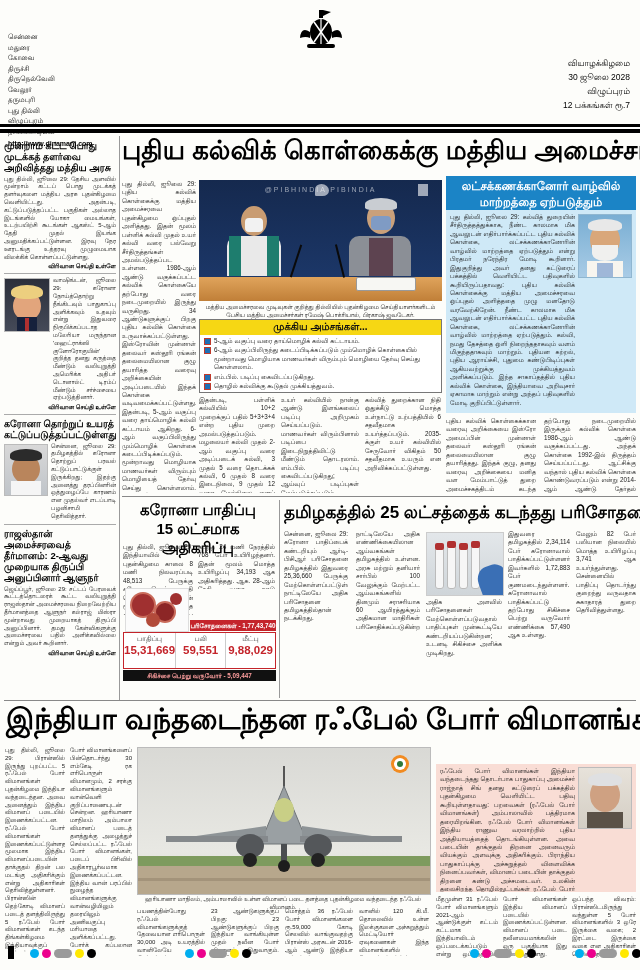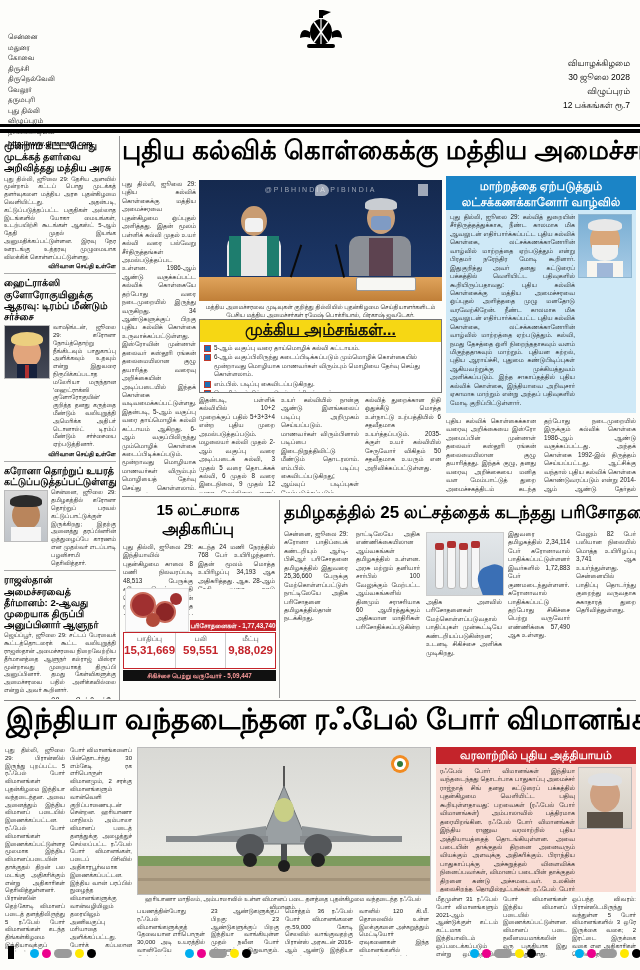--- a/index.html
+++ b/index.html
@@ -70,21 +70,20 @@
   <div class="abs" style="left:4px;top:137px;width:112px;height:562px;overflow:hidden;">
 
     <div>
       <div class="sbhead">மூன்றாம் கட்ட பொது முடக்கத் தளர்வை அறிவித்தது மத்திய அரசு</div>
       <div class="body6s">புது தில்லி, ஜூலை 29: தேசிய அளவில் மூன்றாம் கட்டப் பொது முடக்கத் தளர்வுகளை மத்திய அரசு புதன்கிழமை வெளியிட்டது. அதன்படி, கட்டுப்படுத்தப்பட்ட பகுதிகள் அல்லாத இடங்களில் யோகா மையங்கள், உடற்பயிற்சி கூடங்கள் ஆகஸ்ட் 5-ஆம் தேதி முதல் இயங்க அனுமதிக்கப்பட்டுள்ளன. இரவு நேர ஊரடங்கு உத்தரவு முழுமையாக விலக்கிக் கொள்ளப்பட்டுள்ளது.</div>
       <div class="sbtag">விரிவான செய்தி உள்ளே</div>
     </div>
     <div class="sbdiv"></div>
 
     <div>
-      <div class="sbhead">ஹைட்ராக்ஸி குளோரோகுயினுக்கு ஆதரவு: டிரம்ப் மீண்டும் சர்ச்சை</div>
       <div class="facephoto" style="float:left;width:44px;height:52px;margin:1px 3px 1px 0;background:linear-gradient(#2b2f3a,#454a58);">
         <div class="head-circle" style="left:8px;top:12px;width:28px;height:30px;background:#e2a57c;"></div>
         <div class="head-circle" style="left:6px;top:6px;width:32px;height:14px;background:#eccf7f;border-radius:50% 50% 40% 40%;"></div>
         <div style="position:absolute;left:12px;top:38px;width:20px;height:14px;background:#16213c;"></div>
         <div style="position:absolute;left:20px;top:39px;width:4px;height:13px;background:#b03030;"></div>
       </div>
       <div class="body6s">வாஷிங்டன், ஜூலை 29: கரோனா நோய்த்தொற்று நீங்கிடவும் பாதுகாப்பு அளிக்கவும் உதவும் என்று இதுவரை நிரூபிக்கப்படாத மலேரியா மருந்தான 'ஹைட்ராக்ஸி குளோரோகுயின்' குறித்த தனது கருத்தை மீண்டும் வலியுறுத்தி அமெரிக்க அதிபர் டொனால்ட் டிரம்ப் மீண்டும் சர்ச்சையை ஏற்படுத்தினார்.</div>
       <div style="clear:both;"></div>
       <div class="sbtag">விரிவான செய்தி உள்ளே</div>
     </div>
@@ -131,21 +130,21 @@
     <div style="position:absolute;left:170px;top:58px;width:24px;height:38px;background:#5d4350;"></div>
 
     <div style="position:absolute;left:0;bottom:0;width:100%;height:24px;background:linear-gradient(#e0a45c,#c07f38);"></div>
     <div style="position:absolute;left:96px;top:64px;width:2px;height:34px;background:#0a0a0a;transform:rotate(18deg);"></div>
     <div style="position:absolute;left:140px;top:64px;width:2px;height:34px;background:#0a0a0a;transform:rotate(-14deg);"></div>
     <div style="position:absolute;right:26px;bottom:10px;width:58px;height:12px;background:#f7f7f3;border-radius:2px;border:1px solid #999;"></div>
   </div>
   <div class="abs caption" style="left:199px;top:304px;width:243px;">மத்திய அமைச்சரவை முடிவுகள் குறித்து தில்லியில் புதன்கிழமை செய்தியாளர்களிடம் பேசிய மத்திய அமைச்சர்கள் ரமேஷ் பொக்ரியால், பிரகாஷ் ஜவடேகர்.</div>
 
   <div class="abs" style="left:199px;top:319px;width:241px;height:72px;border:1px solid #777;background:#fff;overflow:hidden;">
-    <div style="background:#f6d714;text-align:center;font-size:16px;font-weight:bold;padding:1px 0;color:#111;text-decoration:underline;">முக்கிய அம்சங்கள்...</div>
+    <div style="background:#f6d714;text-align:center;font-size:10px;font-weight:bold;padding:1px 0;color:#111;">முக்கிய அம்சங்கள்...</div>
     <div style="padding:2px 4px;">
       <div style="display:flex;gap:3px;margin-bottom:1px;">
           <span style="flex:0 0 auto;width:5px;height:5px;margin-top:1px;background:#1f6fb5;border:1px solid #c0392b;"></span>
           <span class="body6" style="text-align:left;">5-ஆம் வகுப்பு வரை தாய்மொழிக் கல்வி கட்டாயம்.</span>
         </div>
       <div style="display:flex;gap:3px;margin-bottom:1px;">
           <span style="flex:0 0 auto;width:5px;height:5px;margin-top:1px;background:#1f6fb5;border:1px solid #c0392b;"></span>
           <span class="body6" style="text-align:left;">6-ஆம் வகுப்பிலிருந்து கடைப்பிடிக்கப்படும் மும்மொழிக் கொள்கையில் மூன்றாவது மொழியாக மாணவர்கள் விரும்பும் மொழியை தேர்வு செய்து கொள்ளலாம்.</span>
         </div>
       <div style="display:flex;gap:3px;margin-bottom:1px;">
@@ -157,39 +156,40 @@
           <span class="body6" style="text-align:left;">தொழில் கல்விக்கு கூடுதல் முக்கியத்துவம்.</span>
         </div>
     </div>
   </div>
 
   <div class="abs body6" style="left:199px;top:396px;width:76px;height:97px;">இதன்படி, பள்ளிக் கல்வியில் 10+2 முறைக்குப் பதில் 5+3+3+4 என்ற புதிய முறை அமல்படுத்தப்படும். மழலையர் கல்வி முதல் 2-ஆம் வகுப்பு வரை அடிப்படைக் கல்வி, 3 முதல் 5 வரை தொடக்கக் கல்வி, 6 முதல் 8 வரை இடைநிலை, 9 முதல் 12 வரை மேல்நிலை எனப் பிரிக்கப்படும்.</div>
   <div class="abs body6" style="left:281px;top:396px;width:78px;height:97px;">உயர் கல்வியில் நான்கு ஆண்டு இளங்கலைப் படிப்பு அறிமுகம் செய்யப்படும். மாணவர்கள் விரும்பினால் படிப்பை இடைநிறுத்திவிட்டு மீண்டும் தொடரலாம். எம்.பில். படிப்பு கைவிடப்படுகிறது; ஆய்வுப் படிப்புகள் மேம்படுத்தப்படும்.</div>
   <div class="abs body6" style="left:365px;top:396px;width:76px;height:97px;">கல்வித் துறைக்கான நிதி ஒதுக்கீடு மொத்த உள்நாட்டு உற்பத்தியில் 6 சதவீதமாக உயர்த்தப்படும். 2035-க்குள் உயர் கல்வியில் சேருவோர் விகிதம் 50 சதவீதமாக உயரும் என அறிவிக்கப்பட்டுள்ளது.</div>
 
   <div class="abs" style="left:446px;top:176px;width:190px;height:34px;background:#1b84c6;color:#fff;text-align:center;font-weight:bold;font-size:11.5px;line-height:1.35;padding-top:3px;box-sizing:border-box;">
+    <div>லட்சக்கணக்கானோர் வாழ்வில்</div>
     <div>மாற்றத்தை ஏற்படுத்தும்</div>
-    <div>லட்சக்கணக்கானோர் வாழ்வில்</div>
   </div>
   <div class="abs" style="left:446px;top:210px;width:190px;height:203px;background:#cfe9f7;padding:3px 4px;box-sizing:border-box;overflow:hidden;">
     <div class="facephoto" style="float:right;width:52px;height:62px;margin:1px 0 2px 3px;background:linear-gradient(#79aed3,#a9cce6);border:1px solid #8fb6d0;">
       <div class="head-circle" style="left:11px;top:8px;width:30px;height:34px;background:#d9a77a;"></div>
       <div class="head-circle" style="left:9px;top:4px;width:34px;height:12px;background:#e8e8e8;border-radius:50% 50% 30% 30%;"></div>
       <div style="position:absolute;left:13px;top:30px;width:26px;height:16px;background:#f0f0ee;border-radius:0 0 50% 50%;"></div>
       <div style="position:absolute;left:8px;top:46px;width:36px;height:16px;background:#f7f5ef;"></div>
       <div style="position:absolute;left:18px;top:48px;width:16px;height:14px;background:#9fb7d8;"></div>
     </div>
     <div class="body6">புது தில்லி, ஜூலை 29: கல்வித் துறையின் சீர்திருத்தத்துக்காக, நீண்ட காலமாக மிக ஆவலுடன் எதிர்பார்க்கப்பட்ட புதிய கல்விக் கொள்கை, லட்சக்கணக்கானோரின் வாழ்வில் மாற்றத்தை ஏற்படுத்தும் என்று பிரதமர் நரேந்திர மோடி கூறினார். இதுகுறித்து அவர் தனது கட்டுரைப் பக்கத்தில் வெளியிட்ட பதிவுகளில் கூறியிருப்பதாவது: புதிய கல்விக் கொள்கைக்கு மத்திய அமைச்சரவை ஒப்புதல் அளித்ததை முழு மனதோடு வரவேற்கிறேன். நீண்ட காலமாக மிக ஆவலுடன் எதிர்பார்க்கப்பட்ட புதிய கல்விக் கொள்கை, லட்சக்கணக்கானோரின் வாழ்வில் மாற்றத்தை ஏற்படுத்தும். கல்வி, நமது தேசத்தை ஒளி நிறைந்ததாகவும் வளம் மிகுந்ததாகவும் மாற்றும். புதியன கற்றல், புதிய ஆராய்ச்சி, புதுமை கண்டுபிடிப்புகள் ஆகியவற்றுக்கு முக்கியத்துவம் அளிக்கப்படும். இந்த சாகாப்தத்தில் புதிய கல்விக் கொள்கை, இந்தியாவை அறிவுசார் ஏகாமாக மாற்றும் என்று அந்தப் பதிவுகளில் மோடி குறிப்பிட்டுள்ளார்.</div>
   </div>
   <div class="abs body6" style="left:446px;top:417px;width:90px;height:76px;">புதிய கல்விக் கொள்கைக்கான வரைவு அறிக்கையை இஸ்ரோ அமைப்பின் முன்னாள் தலைவர் கஸ்தூரி ரங்கன் தலைமையிலான குழு தயாரித்தது. இந்தக் குழு, தனது வரைவு அறிக்கையை மனித வள மேம்பாட்டுத் துறை அமைச்சகத்திடம் கடந்த ஆண்டு சமர்ப்பித்தது. இதையடுத்து, பல்வேறு தரப்பினரின் கருத்துகள் கேட்கப்பட்டன. புதிய கல்விக் கொள்கை தொடர்பாக 2 லட்சத்துக்கும் அதிகமான கருத்துகள் பெறப்பட்டன.</div>
   <div class="abs body6" style="left:544px;top:417px;width:92px;height:76px;">தற்போது நடைமுறையில் இருக்கும் கல்விக் கொள்கை 1986-ஆம் ஆண்டு வகுக்கப்பட்டது. அந்தக் கொள்கை 1992-இல் திருத்தம் செய்யப்பட்டது. ஆட்சிக்கு வந்தால் புதிய கல்விக் கொள்கை கொண்டுவரப்படும் என்று 2014-ஆம் ஆண்டு தேர்தல் அறிக்கையில் வாக்குறுதி அளிக்கப்பட்டிருந்தது. தேர்தலில் வெற்றி பெற்று ஆட்சிக்கு வந்ததையடுத்து புதிய கல்விக் கொள்கை உருவாக்கப்பட்டுள்ளது.</div>
 
   <div class="abs hrule" style="left:122px;top:496px;width:516px;"></div>
 
   <div class="abs" style="left:122px;top:501px;width:152px;text-align:center;font-size:15px;font-weight:900;line-height:1.25;color:#000;">
+    <div>கரோனா பாதிப்பு</div>
     <div>15 லட்சமாக அதிகரிப்பு</div>
   </div>
   <div class="abs body6" style="left:123px;top:543px;width:70px;height:72px;">புது தில்லி, ஜூலை 29: இந்தியாவில் புதன்கிழமை காலை 8 மணி நிலவரப்படி 48,513 பேருக்கு கரோனா தொற்று உறுதி செய்யப்பட்டது. இதன் மூலம், நாட்டில் மொத்த கரோனா பாதிப்பு 15,31,669 ஆக அதிகரித்தது.</div>
   <div class="abs body6" style="left:198px;top:543px;width:77px;height:46px;">கடந்த 24 மணி நேரத்தில் 768 பேர் உயிரிழந்தனர். இதன் மூலம் மொத்த உயிரிழப்பு 34,193 ஆக அதிகரித்தது. ஆக. 28-ஆம் தேதி வரை நாடு முழுவதும் 1,77,43,740 கரோனா பரிசோதனைகள் மேற்கொள்ளப்பட்டுள்ளன.</div>
 
   <div class="abs photo" style="left:125px;top:588px;width:62px;height:42px;background:#fbfbfb;border:1px solid #ddd;">
     <div style="position:absolute;left:6px;top:5px;width:22px;height:22px;border-radius:50%;background:#a03030;box-shadow:0 0 0 2px #c96a5a;"></div>
     <div style="position:absolute;left:30px;top:14px;width:18px;height:18px;border-radius:50%;background:#8c2626;box-shadow:0 0 0 2px #c96a5a;"></div>
     <div style="position:absolute;left:20px;top:24px;width:14px;height:14px;border-radius:50%;background:#b24a3a;"></div>
     <div style="position:absolute;left:44px;top:4px;width:12px;height:12px;border-radius:50%;background:#a03030;"></div>
@@ -260,21 +260,20 @@
       <rect x="143" y="96" width="6" height="20" fill="#4a4d50"></rect>
       <circle cx="146" cy="118" r="6" fill="#1d1d1d"></circle>
 
       <circle cx="262" cy="16" r="9" fill="#f18b21"></circle>
       <circle cx="262" cy="16" r="6" fill="#ffffff"></circle>
       <circle cx="262" cy="16" r="3" fill="#2d7a3a"></circle>
     </svg>
   </div>
   <div class="abs caption" style="left:137px;top:896px;width:292px;">ஹரியாணா மாநிலம், அம்பாலாவில் உள்ள விமானப் படை தளத்தை புதன்கிழமை வந்தடைந்த ரஃபேல் விமானம்.</div>
 
-  <div class="abs" style="left:436px;top:747px;width:200px;height:17px;background:#c4242b;color:#fff;font-size:11px;font-weight:bold;text-align:center;line-height:17px;">வரலாற்றில் புதிய அத்தியாயம்</div>
   <div class="abs" style="left:436px;top:764px;width:200px;height:128px;background:#f9ddd5;padding:3px 4px;box-sizing:border-box;overflow:hidden;">
     <div class="facephoto" style="float:right;width:52px;height:60px;margin:0 0 2px 3px;background:linear-gradient(#e7e2da,#d4cec4);">
       <div class="head-circle" style="left:11px;top:10px;width:30px;height:34px;background:#cfa182;"></div>
       <div class="head-circle" style="left:9px;top:5px;width:34px;height:13px;background:#dfe0e2;border-radius:50% 50% 30% 30%;"></div>
       <div style="position:absolute;left:8px;top:44px;width:36px;height:16px;background:#5a5147;"></div>
     </div>
     <div class="body6">ரஃபேல் போர் விமானங்கள் இந்தியா வந்தடைந்தது தொடர்பாக பாதுகாப்பு அமைச்சர் ராஜ்நாத் சிங் தனது கட்டுரைப் பக்கத்தில் புதன்கிழமை வெளியிட்ட பதிவு கூறியுள்ளதாவது: பறவைகள் (ரஃபேல் போர் விமானங்கள்) அம்பாலாவில் பத்திரமாக தரையிறங்கின. ரஃபேல் போர் விமானங்கள் இந்திய ராணுவ வரலாற்றில் புதிய அத்தியாயத்தைத் தொடங்கியுள்ளன. அவை படையின் தாக்குதல் திறனை அனைவரும் வியக்கும் அளவுக்கு அதிகரிக்கும். பிராந்திய பாதுகாப்புக்கு அச்சுறுத்தல் விளைவிக்க நினைப்பவர்கள், விமானப் படையின் தாக்குதல் திறனை கண்டு அச்சமடைவர். உலகின் தலைசிறந்த தொழில்நுட்பங்கள் ரஃபேல் போர் விமானங்களில் இணைக்கப்பட்டுள்ளன. அந்தப் போர் விமானங்கள் இந்தியா வந்தடைந்தது வரலாற்றில் புதிய அத்தியாயம் என்று அவர் குறிப்பிட்டுள்ளார்.</div>
   </div>
 
   <div class="abs body6s" style="left:137px;top:908px;width:68px;height:48px;">பயணத்தின்போது ரஃபேல் விமானங்களுக்குத் தேவையான எரிபொருள் 30,000 அடி உயரத்தில் வானிலேயே நிரப்பப்பட்டது. சுமார் 7,000 கி.மீ. பயணத்துக்குப் பிறகு விமானங்கள் இந்தியா வந்தடைந்தன.</div>

